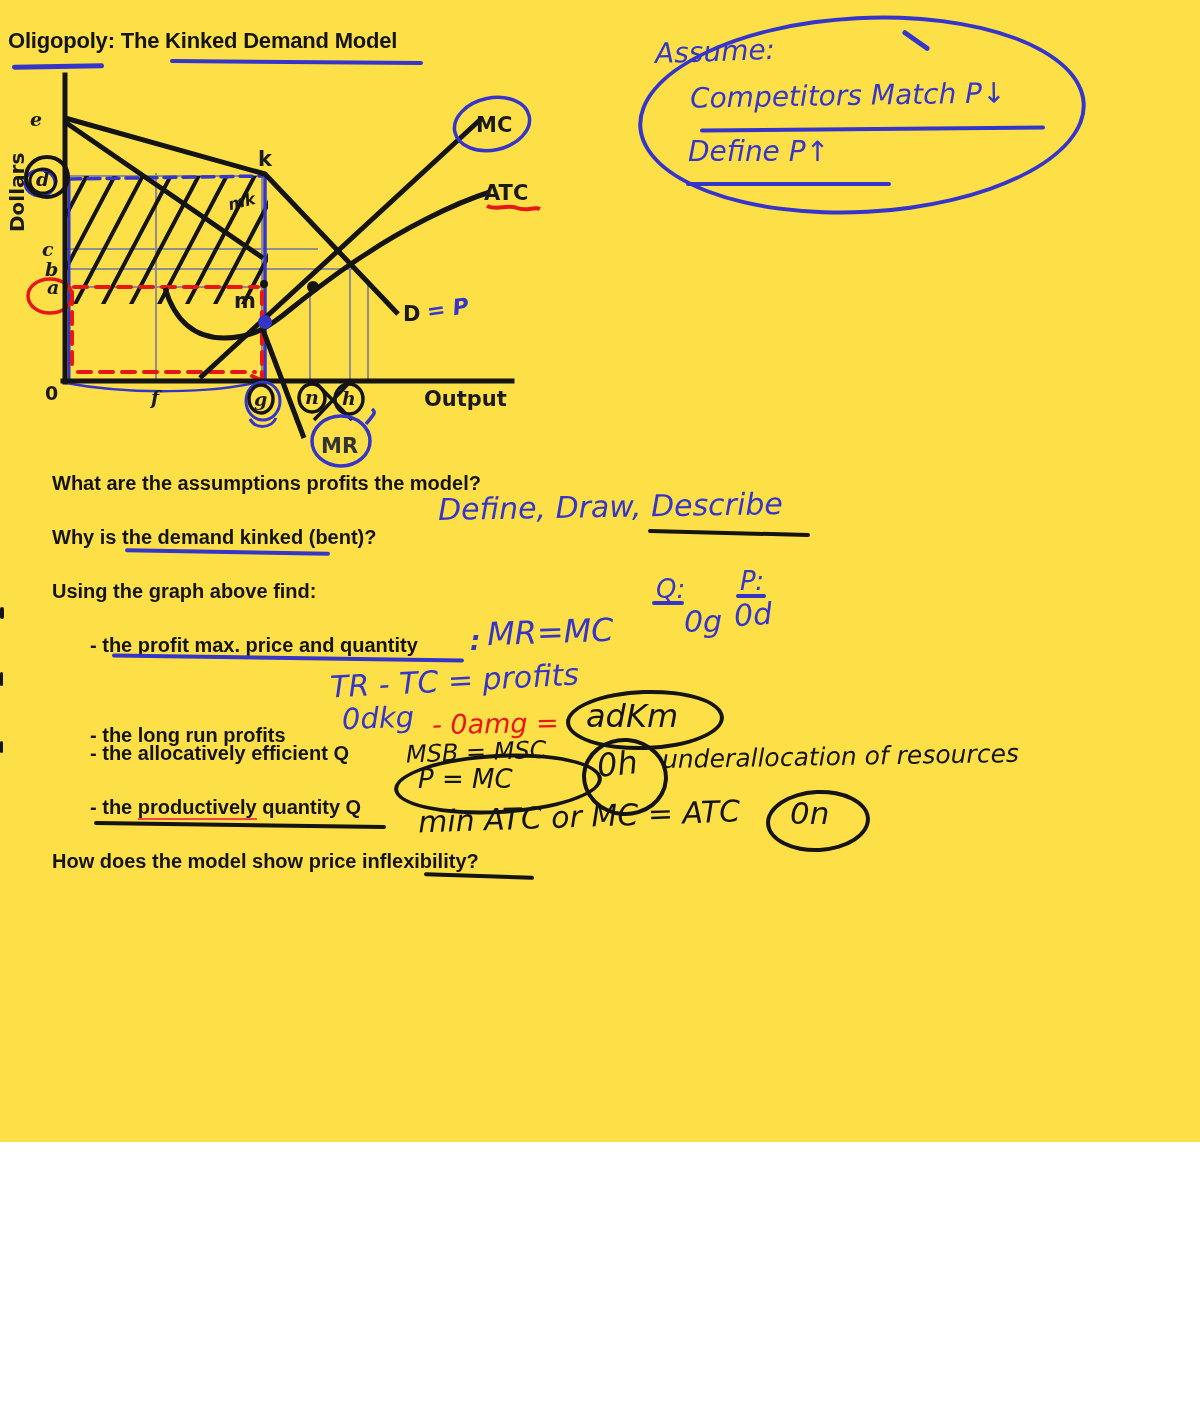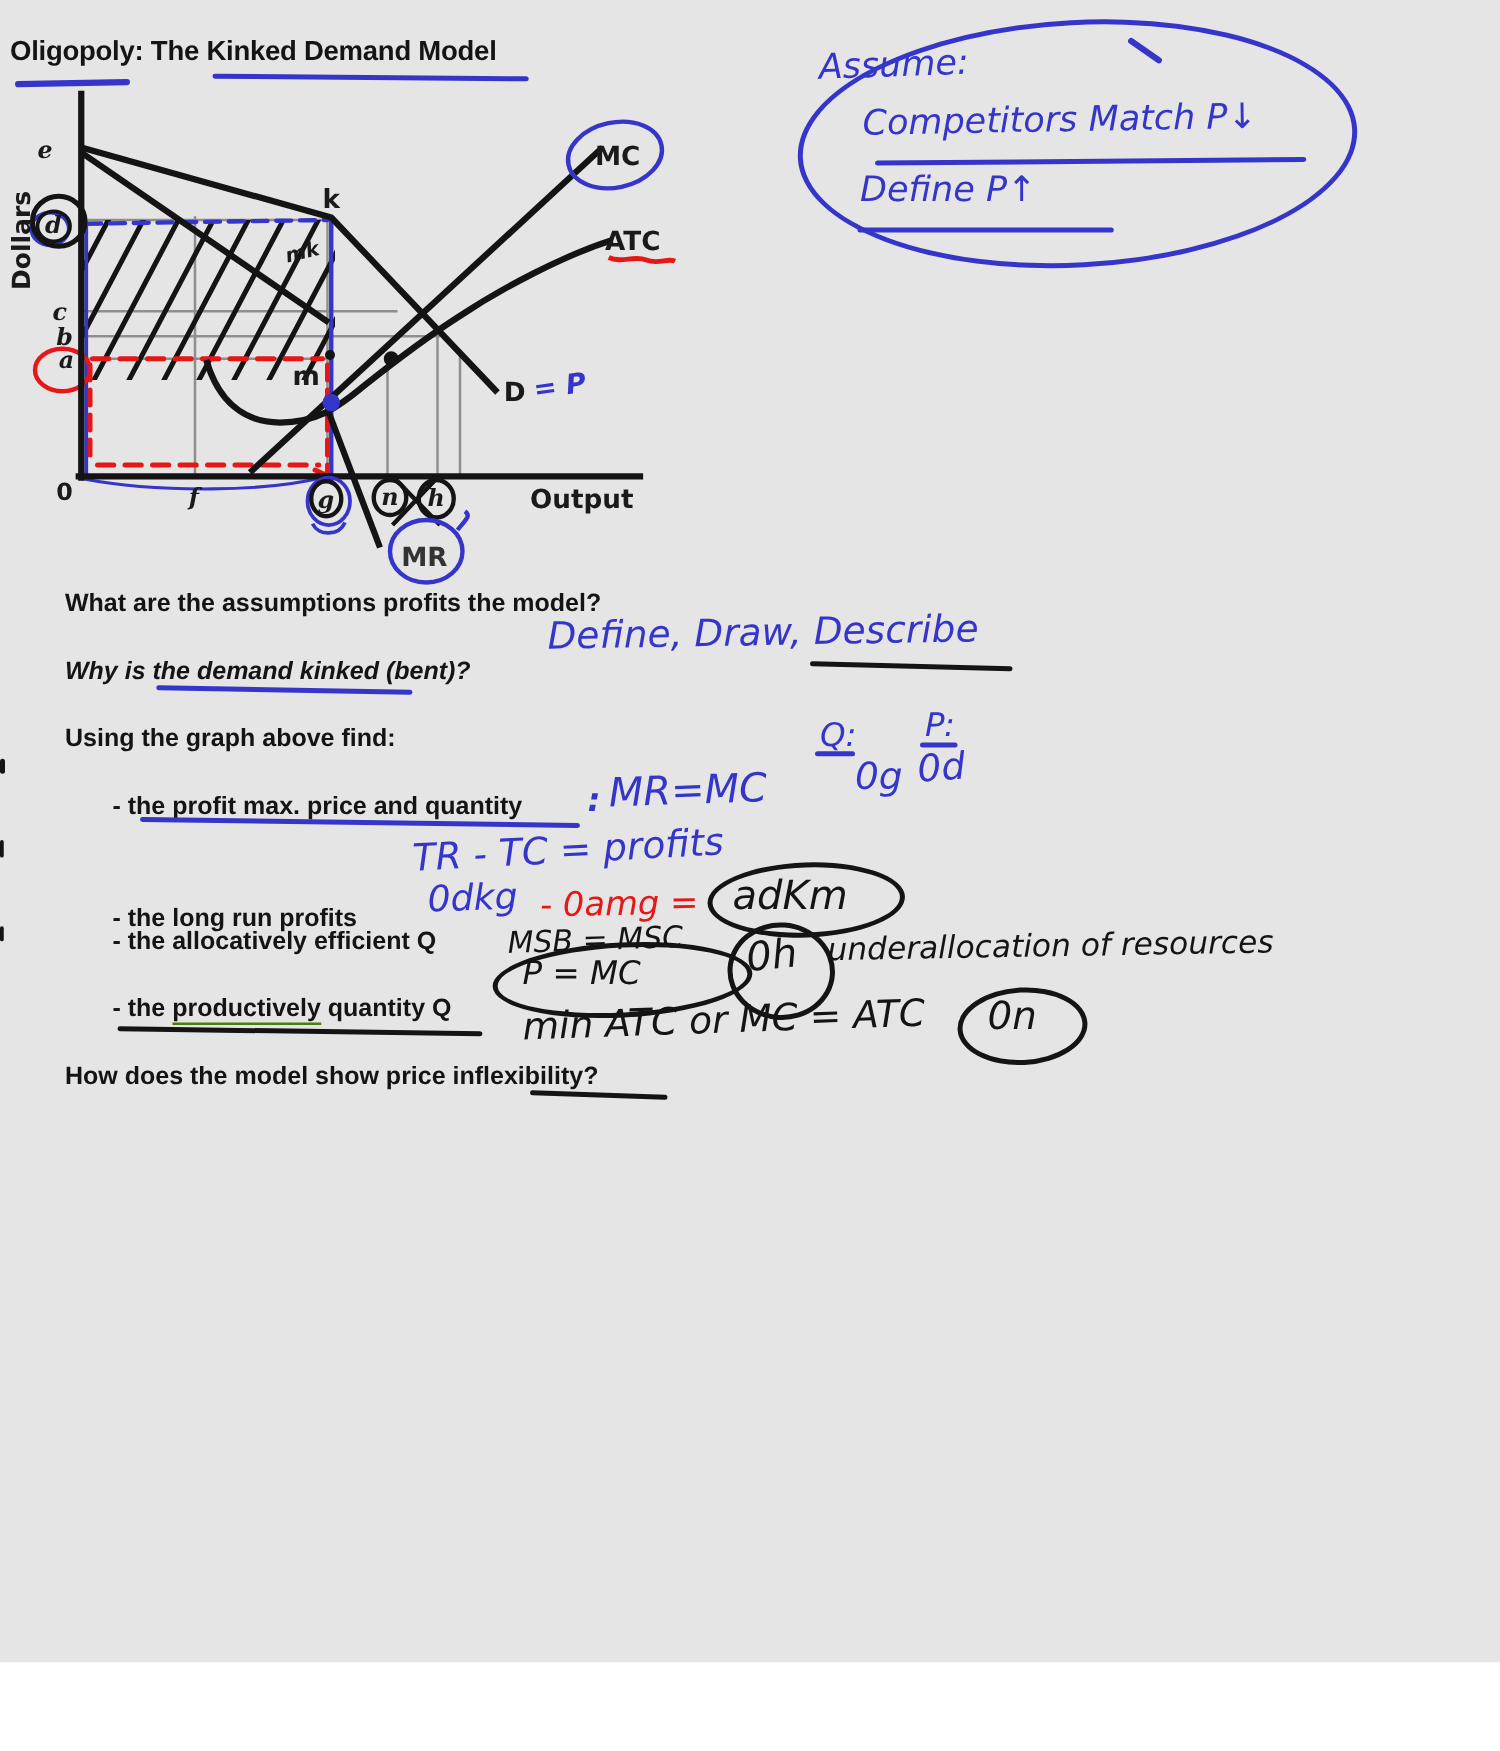--- a/index.html
+++ b/index.html
@@ -1,30 +1,30 @@
 <!DOCTYPE html>
 <html><head>
 <meta charset="utf-8">
 <style>
   html,body{margin:0;padding:0;background:#ffffff;}
-  .page{position:relative;width:1200px;height:1330px;background:#e5e5e5;overflow:hidden;
+  .page{position:relative;width:1200px;height:1142px;background:#fde047;overflow:hidden;
         font-family:"Liberation Sans",sans-serif;color:#141414;}
   .abs{position:absolute;}
   .typed{font-weight:bold;font-size:20px;color:#141414;white-space:nowrap;}
   .title{font-weight:bold;font-size:22px;white-space:nowrap;letter-spacing:-0.2px;}
   .hw{font-family:"DejaVu Sans",sans-serif;font-style:italic;white-space:nowrap;line-height:1;}
   .blue{color:#3536c9;}
   .red{color:#e51717;}
   .black{color:#141414;}
   .squig{position:absolute;height:4px;border-radius:3px;}
   .squig.b{background:#3536c9;}
   .squig.k{background:#141414;}
   .oval{position:absolute;border:4px solid #141414;border-radius:50%;}
   .oval.b{border-color:#3536c9;}
-  .uword{border-bottom:2px solid #4d7c0f;}
+  .uword{border-bottom:2px solid #ef4444;}
   .stray{position:absolute;background:#141414;border-radius:2px;}
 </style>
 </head>
 <body>
 
 <div class="page">
 
   <div class="abs title" style="left:8px;top:28px;">Oligopoly: The Kinked Demand Model</div>
   <div class="squig b" style="left:12px;top:64px;width:92px;height:5px;transform:rotate(-1deg);"></div>
   <div class="squig b" style="left:170px;top:60px;width:253px;transform:rotate(0.5deg);"></div>
@@ -138,21 +138,21 @@
 
   <div class="stray" style="left:0;top:607px;width:4px;height:12px;"></div>
   <div class="stray" style="left:0;top:672px;width:3px;height:14px;"></div>
   <div class="stray" style="left:0;top:741px;width:3px;height:12px;"></div>
 
   <div class="abs typed" style="left:52px;top:472px;">What are the assumptions profits the model?</div>
 
   <div class="abs hw blue" style="left:438px;top:492px;font-size:30px;transform:rotate(-1deg);">Define, Draw, Describe</div>
   <div class="squig k" style="left:648px;top:531px;width:162px;transform:rotate(1.5deg);"></div>
 
-  <div class="abs typed" style="left:52px;top:526px;font-style:italic;">Why is the demand kinked (bent)?</div>
+  <div class="abs typed" style="left:52px;top:526px;">Why is the demand kinked (bent)?</div>
   <div class="squig b" style="left:125px;top:550px;width:205px;transform:rotate(1deg);"></div>
 
   <div class="abs typed" style="left:52px;top:580px;">Using the graph above find:</div>
 
   <div class="abs hw blue" style="left:656px;top:576px;font-size:26px;">Q:</div>
   <div class="squig b" style="left:652px;top:601px;width:32px;"></div>
   <div class="abs hw blue" style="left:684px;top:607px;font-size:30px;">0g</div>
   <div class="abs hw blue" style="left:740px;top:568px;font-size:26px;">P:</div>
   <div class="squig b" style="left:736px;top:594px;width:30px;"></div>
   <div class="abs hw blue" style="left:734px;top:600px;font-size:30px;transform:rotate(-4deg);">0d</div>

